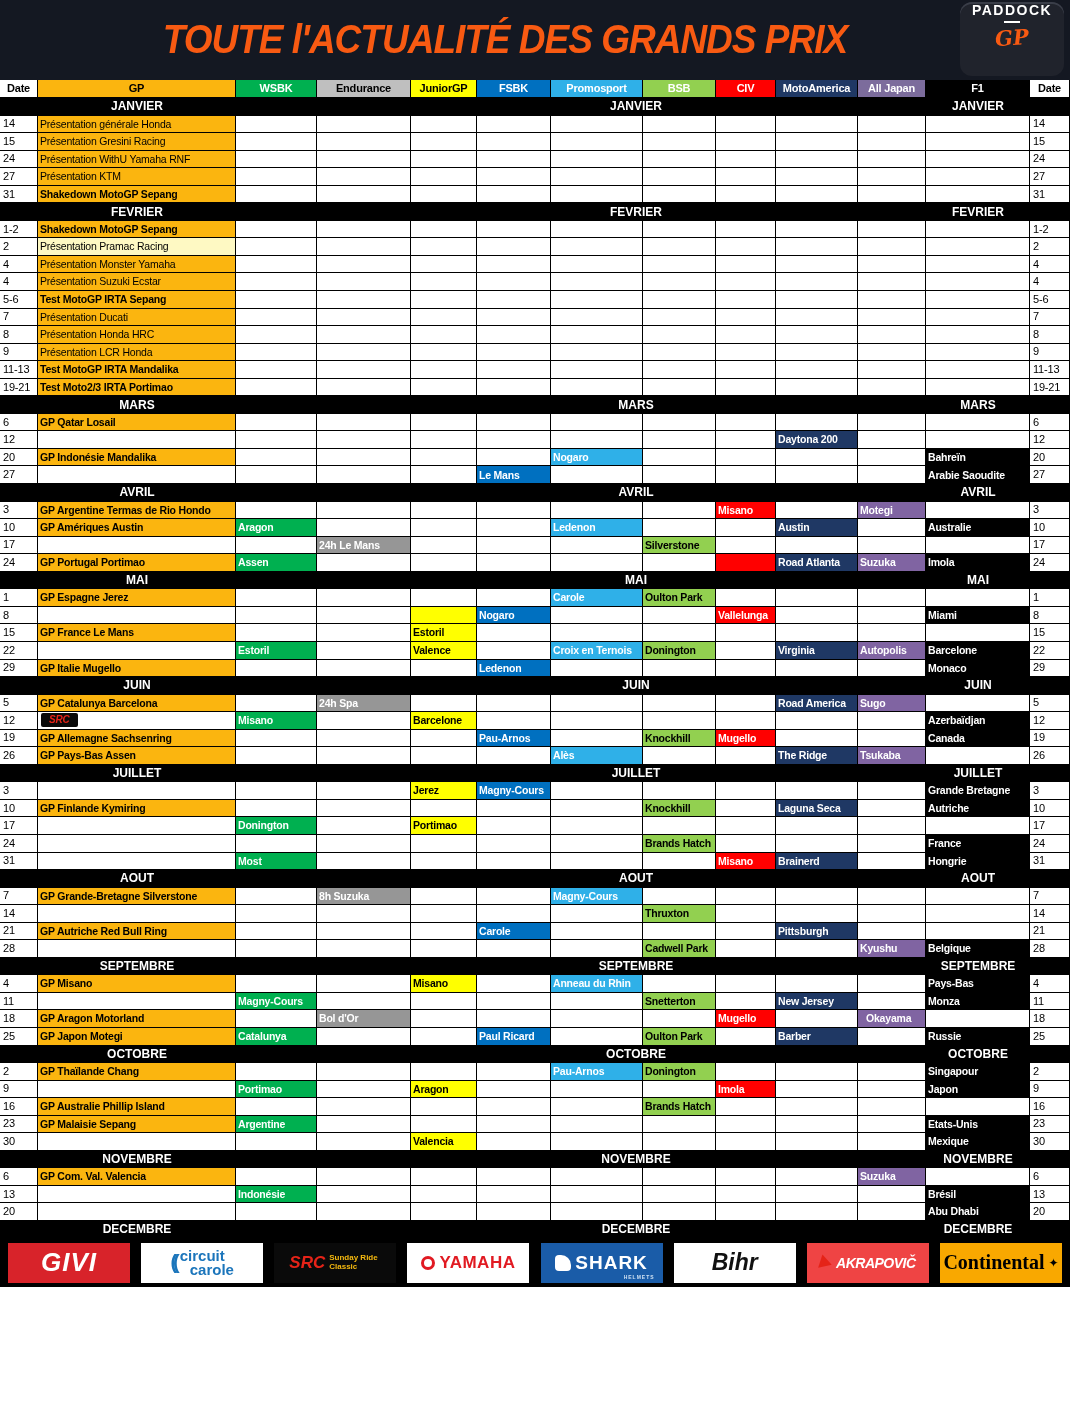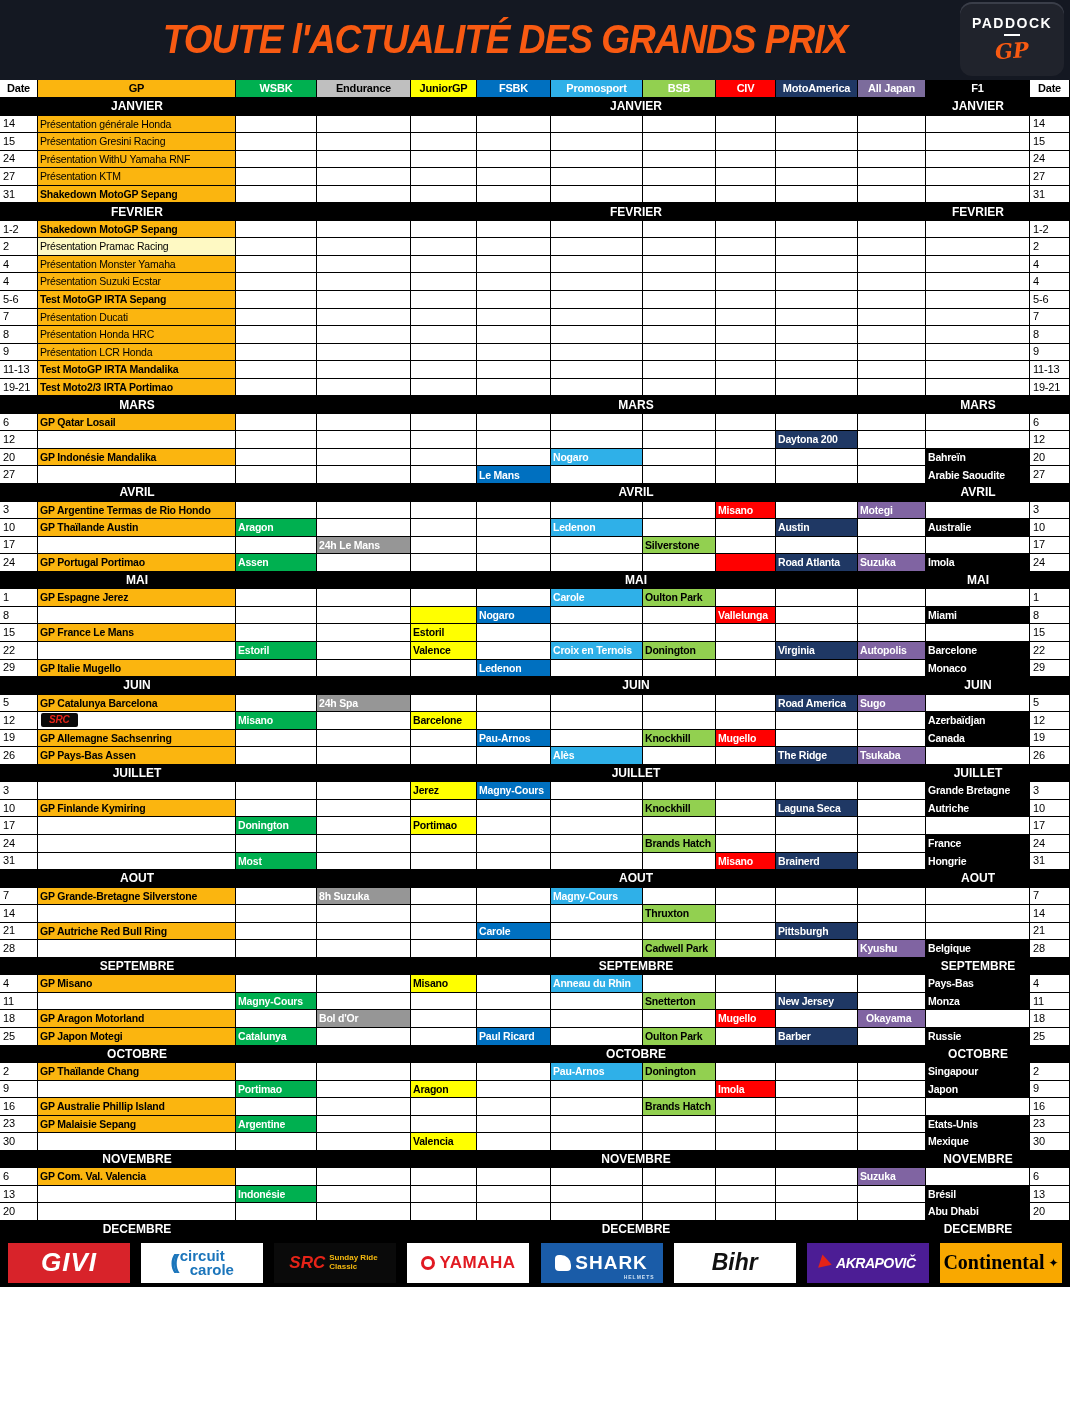--- a/index.html
+++ b/index.html
@@ -5,21 +5,21 @@
   html,body{margin:0;padding:0;background:#fff;}
   .page{width:1070px;height:1412px;position:relative;overflow:hidden;background:#fff;
         font-family:"Liberation Sans",sans-serif;}
   
   .banner{height:80px;background:#141822;position:relative;display:flex;align-items:center;}
   .banner-title{flex:1;text-align:center;padding:0 120px 0 60px;color:#F85A12;
     font-size:37px;font-weight:bold;font-style:italic;letter-spacing:-1px;white-space:nowrap;
     transform:scaleY(1.08);}
   .paddock-card{position:absolute;right:6px;top:2px;width:104px;height:74px;background:#20232c;
     border-radius:12px;box-shadow:inset 0 2px 0 #3a3e49;display:flex;flex-direction:column;
-    align-items:center;justify-content:center;}
+    align-items:center;}
   .paddock-line1{color:#fff;font-weight:bold;font-size:14px;letter-spacing:1.5px;}
   .paddock-dash{width:16px;height:2px;background:#fff;margin:3px 0 2px;}
   .paddock-line2{color:#F85A12;font-size:21px;font-weight:bold;font-style:italic;
     font-family:"DejaVu Serif",serif;transform:rotate(-4deg);}
   
   .table{display:grid;width:952px;
     grid-template-columns:38px 198px 81px 94px 66px 74px 92px 73px 60px 82px 68px 104px 40px;
     grid-template-rows:18px;grid-auto-rows:17.56px;background:#fff;}
   .cell{border-right:1px solid #000;border-bottom:1px solid #000;box-sizing:border-box;
     font-size:10.5px;display:flex;align-items:center;padding:0 2px;overflow:hidden;
@@ -49,21 +49,21 @@
   .src-sub{color:#F5B90F;font-size:8px;font-weight:bold;line-height:1.1;width:52px;white-space:normal;}
   .logo-yamaha{background:#fff;}
   .yamaha-icon{width:14px;height:14px;border-radius:50%;border:3px solid #E11A22;box-sizing:border-box;}
   .yamaha-text{color:#E11A22;font-size:17px;font-weight:bold;letter-spacing:0.5px;}
   .logo-shark{background:#1A5CA8;position:relative;}
   .shark-icon{width:16px;height:16px;background:#fff;border-radius:4px 10px 4px 4px;}
   .shark-text{color:#fff;font-size:19px;font-weight:bold;letter-spacing:1px;}
   .shark-sub{position:absolute;right:8px;bottom:3px;color:#cfe0f2;font-size:5px;font-weight:bold;letter-spacing:1px;}
   .logo-bihr{background:#fff;}
   .bihr-text{color:#111;font-size:23px;font-weight:bold;font-style:italic;letter-spacing:0px;text-align:right;}
-  .logo-akrapovic{background:#4c1d95;}
+  .logo-akrapovic{background:#ef4444;}
   .akra-icon{width:0;height:0;border-left:12px solid #E52318;border-top:7px solid transparent;
     border-bottom:7px solid transparent;transform:rotate(18deg);}
   .akra-text{color:#fff;font-size:14px;font-weight:bold;font-style:italic;letter-spacing:-0.5px;}
   .logo-continental{background:#F9A800;}
   .conti-text{color:#000;font-size:20px;font-weight:bold;font-family:"Liberation Serif",serif;}
   .conti-icon{color:#000;font-size:12px;}
   
   .notes{height:54px;background:#fff;position:relative;}
   .notes-label{position:absolute;left:18px;top:7px;font-style:italic;font-size:16px;color:#111;}
   .notes-line1{position:absolute;left:90px;right:25px;top:22px;border-bottom:2px solid #000;}
@@ -371,21 +371,21 @@
       <div class="cell"></div>
       <div class="cell"></div>
       <div class="cell"></div>
       <div class="cell"></div>
       <div class="cell event-bold" style="background: rgb(255, 0, 0); color: rgb(255, 255, 255);">Misano</div>
       <div class="cell"></div>
       <div class="cell event-bold" style="background: rgb(128, 100, 162); color: rgb(255, 255, 255);">Motegi</div>
       <div class="cell"></div>
       <div class="cell date">3</div>
       <div class="cell date">10</div>
-      <div class="cell event-bold" style="background: rgb(251, 181, 15); color: rgb(0, 0, 0);">GP Thaïlande Austin</div>
+      <div class="cell event-bold" style="background: rgb(251, 181, 15); color: rgb(0, 0, 0);">GP Amériques Austin</div>
       <div class="cell event-bold" style="background: rgb(0, 176, 80); color: rgb(255, 255, 255);">Aragon</div>
       <div class="cell"></div>
       <div class="cell"></div>
       <div class="cell"></div>
       <div class="cell event-bold" style="background: rgb(47, 176, 232); color: rgb(255, 255, 255);">Ledenon</div>
       <div class="cell"></div>
       <div class="cell"></div>
       <div class="cell event-bold" style="background: rgb(31, 56, 100); color: rgb(255, 255, 255);">Austin</div>
       <div class="cell"></div>
       <div class="cell event-bold" style="background: rgb(0, 0, 0); color: rgb(255, 255, 255);">Australie</div>

